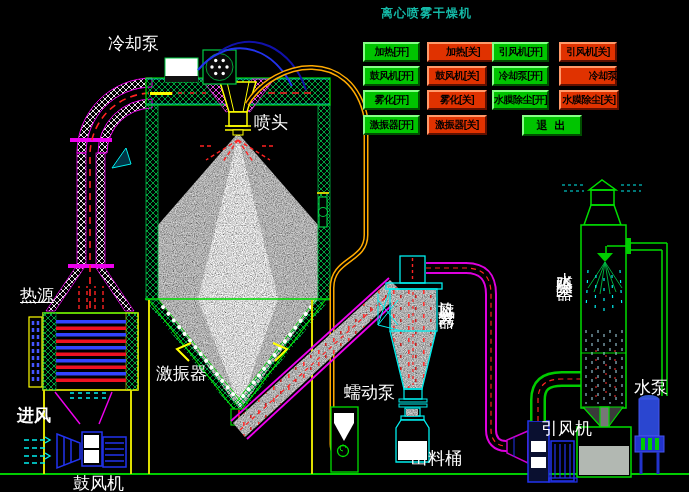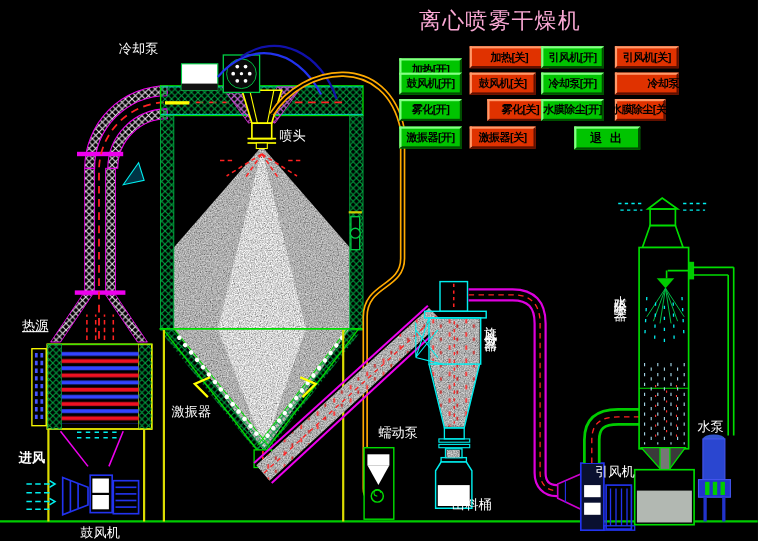--- a/index.html
+++ b/index.html
@@ -1,21 +1,21 @@
 <!DOCTYPE html>
 <html><head>
 <meta charset="utf-8">
 <style>
   html,body{margin:0;padding:0;background:#222;}
   .stage{position:relative;width:689px;height:492px;background:#000;overflow:hidden;
          font-family:"Liberation Sans",sans-serif;}
   .stage svg{position:absolute;left:0;top:0;}
-  .title{position:absolute;left:381px;top:5px;color:#f9a8d4;font-size:20px;font-weight:normal;
+  .title{position:absolute;left:381px;top:5px;color:#14b8a6;font-size:12px;font-weight:bold;
          letter-spacing:1px;white-space:nowrap;}
-  .lbl{position:absolute;color:#fff;font-size:12px;line-height:12px;white-space:nowrap;}
+  .lbl{position:absolute;color:#fff;font-size:17px;line-height:12px;white-space:nowrap;}
   .lbl.vert{writing-mode:vertical-rl;text-orientation:upright;letter-spacing:3px;}
   .btn{position:absolute;width:57px;height:20px;box-sizing:border-box;margin:0;padding:0;
        font-family:"Liberation Sans",sans-serif;font-size:10px;font-weight:bold;letter-spacing:-0.5px;
        color:#000;display:flex;align-items:center;justify-content:center;cursor:pointer;
        border:2px solid;white-space:nowrap;}
   .btn.on{background:#00c400;border-color:#86ff86 #004e00 #004e00 #86ff86;}
   .btn.off{background:#e03200;border-color:#ff9a6a #601000 #601000 #ff9a6a;}
   .btn.exit{width:60px;height:21px;font-size:11px;letter-spacing:2px;}
 </style>
 </head>
@@ -333,32 +333,32 @@
     <rect x="641" y="438" width="4" height="12" fill="#00cc00"></rect>
     <rect x="648" y="438" width="4" height="12" fill="#00cc00"></rect>
     <rect x="655" y="438" width="4" height="12" fill="#00cc00"></rect>
     <line x1="641" y1="452" x2="641" y2="474" stroke="#2233cc" stroke-width="3"></line>
     <line x1="658" y1="452" x2="658" y2="474" stroke="#2233cc" stroke-width="3"></line>
   </g>
 </svg>
 
 <div class="title">离心喷雾干燥机</div>
 
-<button class="btn on" style="left:363px;top:53px;">加热[开]</button>
+<button class="btn on" style="left:363px;top:42px;">加热[开]</button>
 <button class="btn off" style="left:427px;top:42px;width:72px;">加热[关]</button>
 <button class="btn on" style="left:492px;top:42px;">引风机[开]</button>
 <button class="btn off" style="left:559px;top:42px;width:58px;text-align:right;">引风机[关]</button>
 <button class="btn on" style="left:363px;top:66px;">鼓风机[开]</button>
 <button class="btn off" style="left:427px;top:66px;width:60px;">鼓风机[关]</button>
 <button class="btn on" style="left:492px;top:66px;">冷却泵[开]</button>
 <button class="btn off" style="left:559px;top:66px;width:58px;padding-left:45px;">冷却泵[关]</button>
 <button class="btn on" style="left:363px;top:90px;">雾化[开]</button>
-<button class="btn off" style="left:427px;top:90px;width:60px;margin-left:16px;">雾化[关]</button>
+<button class="btn off" style="left:427px;top:90px;width:60px;">雾化[关]</button>
 <button class="btn on" style="left:492px;top:90px;">水膜除尘[开]</button>
-<button class="btn off" style="left:559px;top:90px;width:46px;">水膜除尘[关]</button>
+<button class="btn off" style="left:559px;top:90px;width:60px;">水膜除尘[关]</button>
 <button class="btn on" style="left:363px;top:115px;">激振器[开]</button>
 <button class="btn off" style="left:427px;top:115px;width:60px;">激振器[关]</button>
 <button class="btn on exit" style="left:522px;top:115px;">退 出</button>
 
 <div class="lbl" style="left:108px;top:38px;">冷却泵</div>
 <div class="lbl" style="left:254px;top:117px;">喷头</div>
 <div class="lbl" style="left:20px;top:290px;text-decoration:underline;">热源</div>
 <div class="lbl" style="left:17px;top:410px;font-weight:bold;">进风</div>
 <div class="lbl" style="left:73px;top:478px;">鼓风机</div>
 <div class="lbl" style="left:156px;top:368px;">激振器</div>

